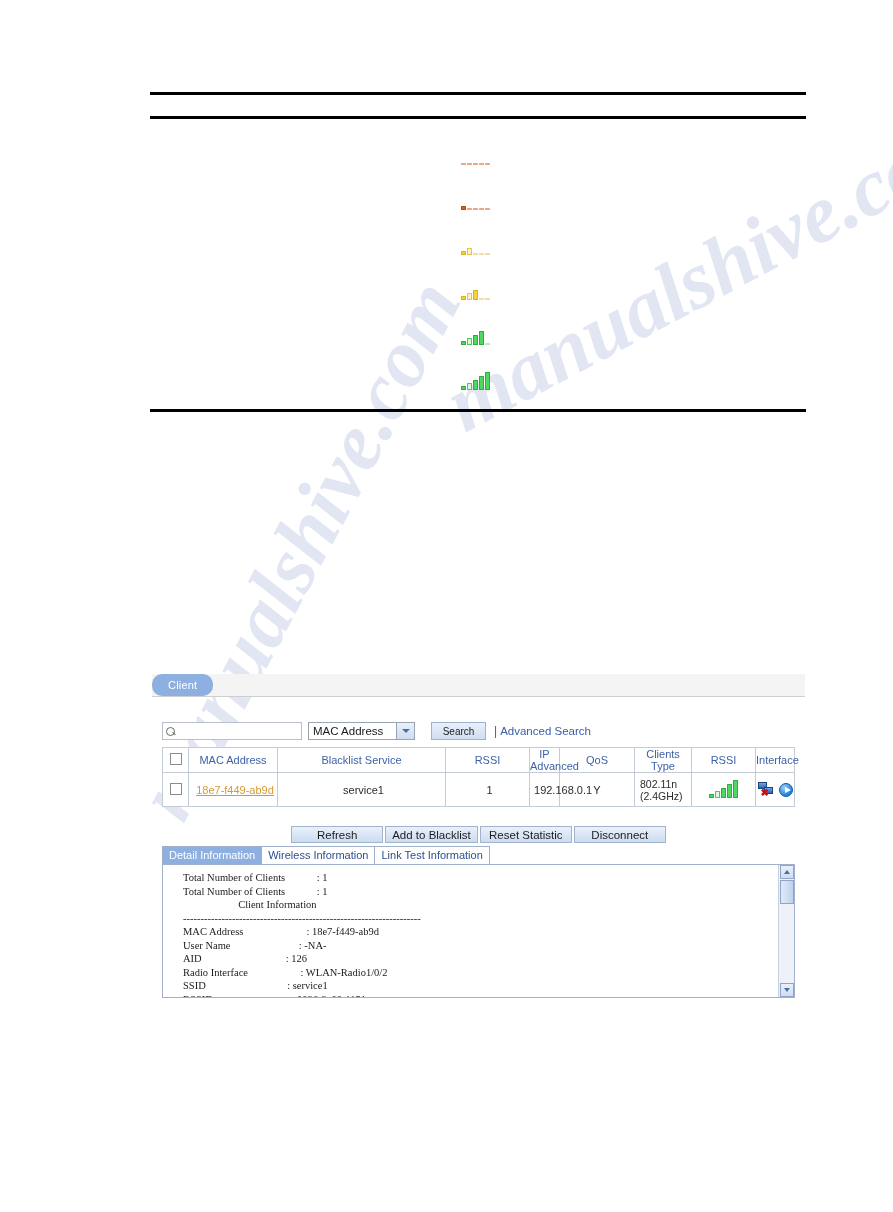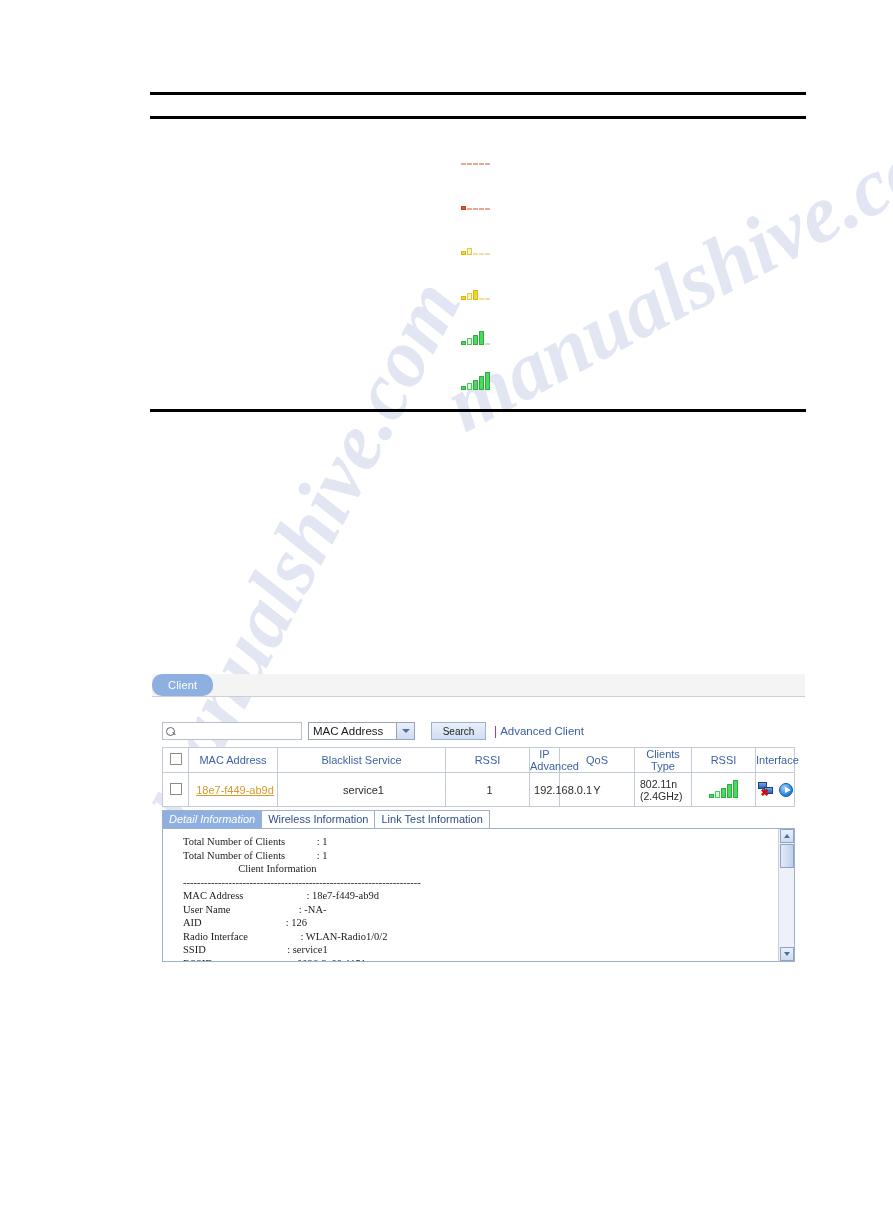--- a/index.html
+++ b/index.html
@@ -342,21 +342,20 @@
     border: 1px solid #9fb0cc;
     border-bottom: none;
     background: #ffffff;
     color: #2d4f8e;
     box-sizing: border-box;
     margin-right: -1px;
   }
   .subtab.active {
     background: #8eb0e0;
     color: #ffffff;
-    font-style: italic;
   }
 
   
   .output-wrap {
     position: relative;
     border: 1px solid #9fb0cc;
     border-top: none;
     background: #ffffff;
     height: 132px;
     overflow: hidden;
@@ -515,21 +514,21 @@
         <input type="text" value="" placeholder="" style="">
       </div>
       <div class="sel-wrap">
         <span class="sel-text">MAC Address</span>
         <span class="sel-arrow">
             <span></span>
           </span>
       </div>
       <div class="btn-search">Search</div>
       <span class="adv-sep">|</span>
-      <a class="adv-link" href="#">Advanced Client</a>
+      <a class="adv-link" href="#">Advanced Search</a>
     </div>
 
     <table class="client-table">
       <colgroup>
         <col style="width:26px">
         <col style="width:89px">
         <col style="width:124px">
         <col style="width:44px">
         <col style="width:84px">
         <col style="width:30px">
@@ -584,20 +583,26 @@
                   <span class="scr-b"></span>
                   <span class="xmark">✖</span>
               </span>
               <span class="ico-play"></span>
             </div>
           </td>
         </tr>
       </tbody>
     </table>
 
+    <div class="action-row">
+      <div class="btn-action">Refresh</div>
+      <div class="btn-action">Add to Blacklist</div>
+      <div class="btn-action">Reset Statistic</div>
+      <div class="btn-action">Disconnect</div>
+    </div>
 
     <div class="subtabs">
       <div class="subtab active">Detail Information</div>
       <div class="subtab">Wireless Information</div>
       <div class="subtab">Link Test Information</div>
     </div>
 
     <div class="output-wrap">
       <div class="output-text">Total Number of Clients            : 1
 Total Number of Clients            : 1

